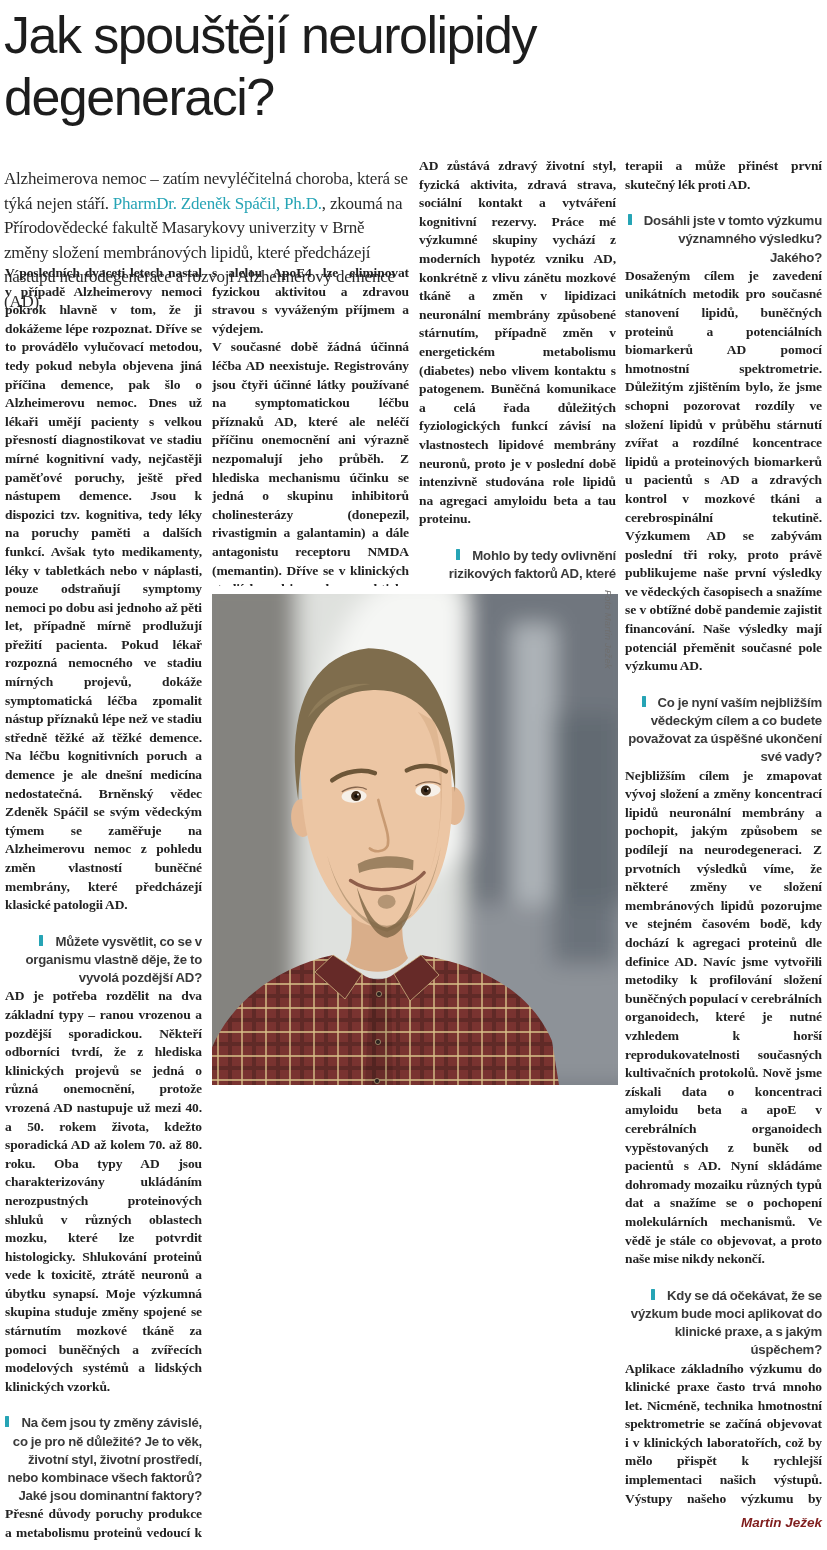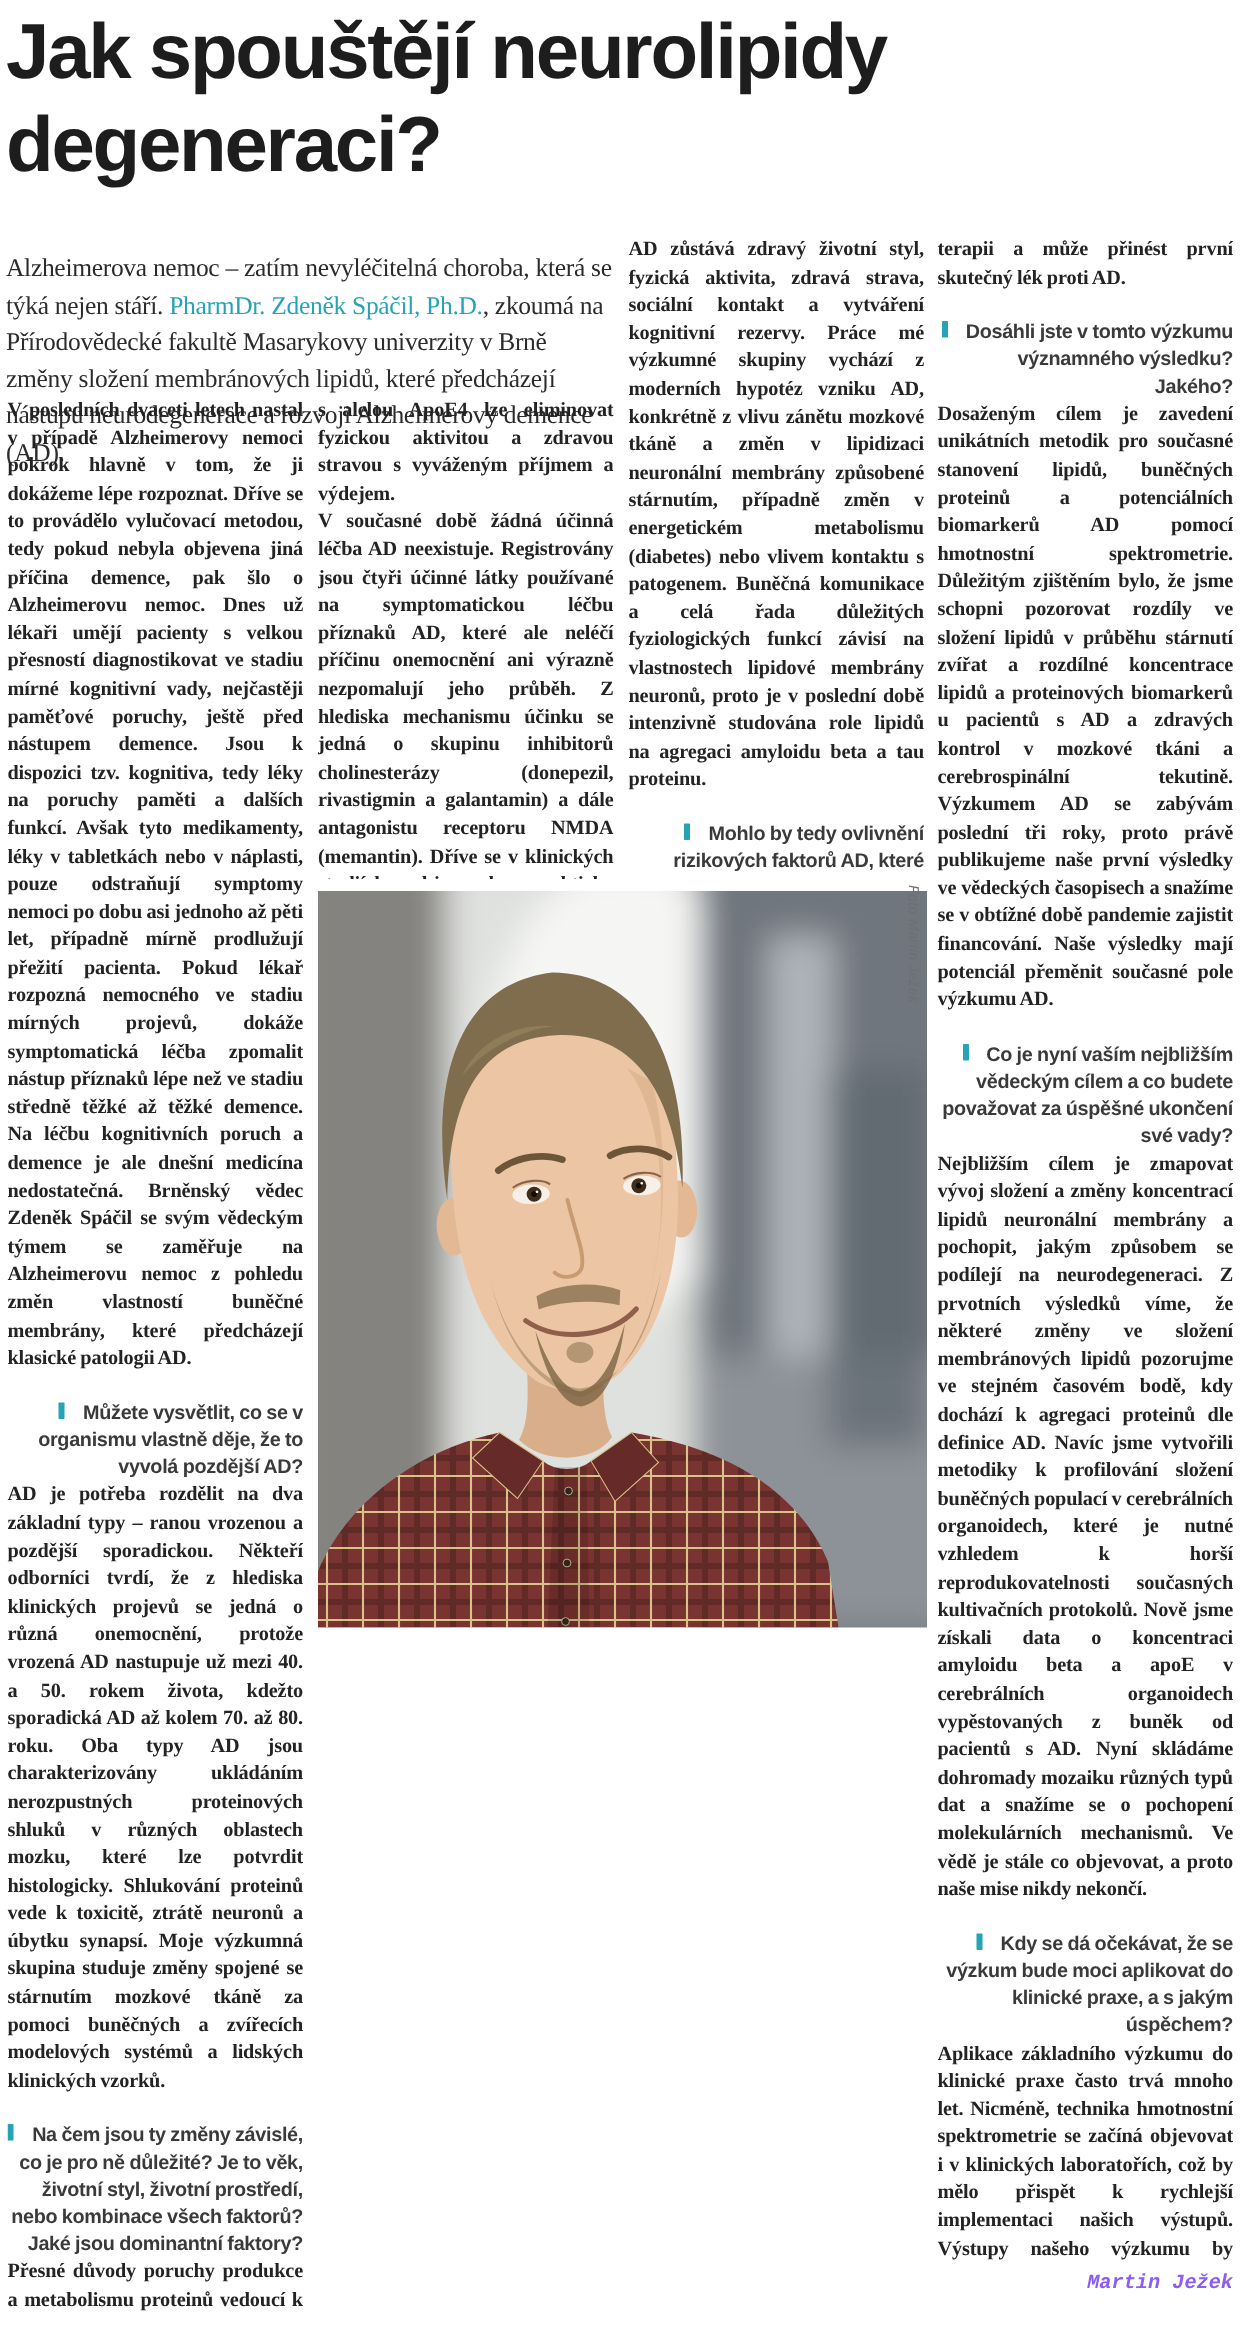--- a/index.html
+++ b/index.html
@@ -2,21 +2,21 @@
 <html lang="cs"><head>
 <meta charset="utf-8">
 <style>
   html,body{margin:0;padding:0;}
   body{
     width:827px;height:1550px;background:#ffffff;position:relative;
     font-family:"Liberation Serif", serif;overflow:hidden;
   }
   .page-title{
     position:absolute;left:4px;top:4px;
-    font-family:"Liberation Sans", sans-serif;font-weight:700;
+    font-family:"Liberation Sans", sans-serif;font-weight:400;
     font-size:52px;line-height:62px;letter-spacing:-1.5px;color:#1d1d1d;
   }
   .lead{
     position:absolute;left:4px;top:150px;width:408px;
     font-family:Liberation Serif, serif;
     font-size:17px;line-height:24.5px;color:#2b2b2b;letter-spacing:-0.2px;
   }
   .lead .name{color:#26a4b5;}
   .col{
     position:absolute;width:197px;overflow:hidden;
@@ -43,22 +43,22 @@
     overflow:hidden;background:#a9aba8;
   }
   .credit{
     position:absolute;left:603px;top:590px;height:110px;
     writing-mode:vertical-rl;
     font-family:"Liberation Sans", sans-serif;font-style:italic;
     font-size:9.5px;color:#6f6f6f;letter-spacing:0.2px;
   }
   .author{
     position:absolute;left:625px;top:1515px;width:197px;text-align:right;
-    font-family:Liberation Mono, monospace;font-style:italic;
-    font-weight:700;font-size:13.5px;color:#8b5cf6;
+    font-family:Liberation Sans, sans-serif;font-style:italic;
+    font-weight:700;font-size:13.5px;color:#7f1d1d;
   }
 </style>
 </head>
 <body>
 
 <h1 class="page-title" style="margin:0;">
   <div>Jak spouštějí neurolipidy</div>
   <div>degeneraci?</div>
 </h1>
 

